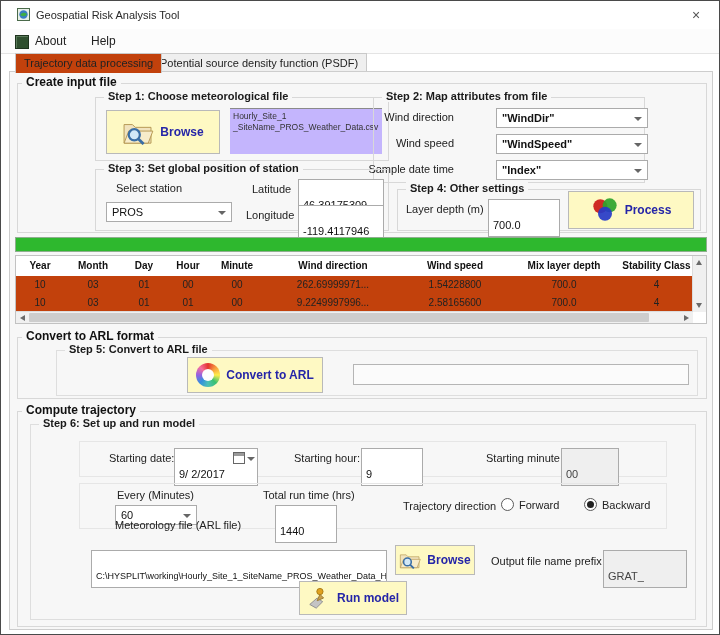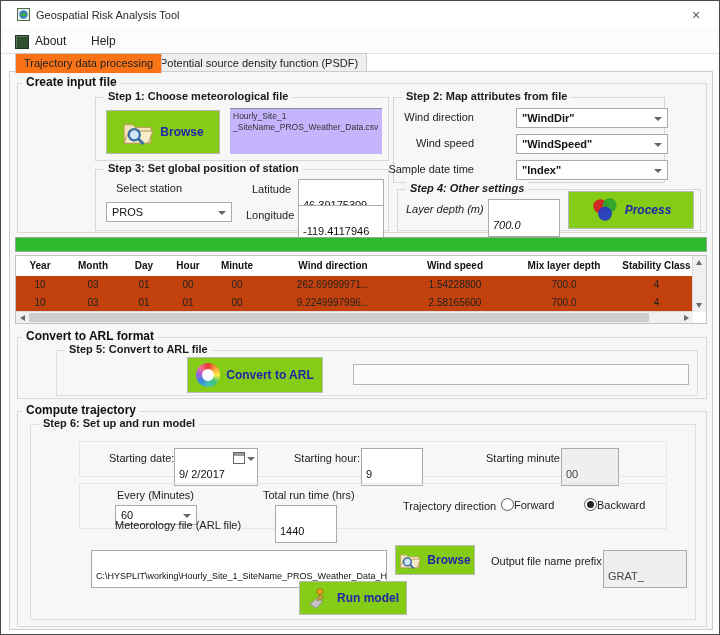--- a/index.html
+++ b/index.html
@@ -11,38 +11,38 @@
   .close-btn{position:absolute;right:14px;top:6px;width:18px;height:16px;text-align:center;font-size:14px;line-height:16px;color:#555;cursor:pointer;}
   
   .menubar{position:absolute;left:0;top:28px;right:0;height:24px;background:#fcfcfc;border-bottom:1px solid #e4e4e4;}
   .menu-item{position:absolute;top:4px;font-size:12px;color:#222;padding:1px 4px;cursor:default;}
   .menu-about{left:30px;}
   .menu-help{left:86px;}
   .about-icon{position:absolute;left:14px;top:6px;width:12px;height:12px;background:#2f4f2f;border:1px solid #1e331e;box-shadow:inset 1px 1px 0 #5a7a5a;}
   
   .tabstrip{position:absolute;left:8px;top:52px;right:8px;height:19px;}
   .tab{position:absolute;top:0;height:18px;line-height:18px;font-size:11px;color:#222;padding:0 8px;border:1px solid #c9c9c9;border-bottom:none;background:#efefef;cursor:pointer;}
-  .tab.active{background:#f97316;height:19px;z-index:2;}
+  .tab.active{background:#c2410c;height:19px;z-index:2;}
   .tab1{left:6px;}
   .tab2{left:142px;}
   .tabpage{position:absolute;left:8px;top:70px;width:704px;height:559px;background:#f7f7f7;border:1px solid #cdcdcd;box-sizing:border-box;}
   
   .group{position:absolute;border:1px solid #d8d8d8;box-sizing:border-box;}
   .group-label{position:absolute;top:-9px;left:4px;background:#f7f7f7;padding:0 4px;font-size:12px;font-weight:bold;color:#111;white-space:nowrap;}
   .step-label{position:absolute;top:-8px;left:8px;background:#f7f7f7;padding:0 4px;font-size:11px;font-weight:bold;color:#1a1a1a;white-space:nowrap;}
   .lbl{position:absolute;font-size:11px;color:#222;white-space:nowrap;}
   
-  .btn{position:absolute;background:#84cc16;border:1px solid #b9b9b9;box-sizing:border-box;display:flex;align-items:center;justify-content:center;gap:6px;cursor:pointer;}
+  .btn{position:absolute;background:#fef9c3;border:1px solid #b9b9b9;box-sizing:border-box;display:flex;align-items:center;justify-content:center;gap:6px;cursor:pointer;}
   .btn .btn-text{font-size:12px;font-weight:bold;color:#2525a8;}
   .tbox{position:absolute;background:#ffffff;border:1px solid #ababab;box-sizing:border-box;font-size:11px;color:#111;padding:18px 4px;line-height:15px;overflow:hidden;white-space:nowrap;}
   .tbox.gray{background:#efefef;color:#444;}
   .combo{position:absolute;background:#ffffff;border:1px solid #ababab;box-sizing:border-box;font-size:11px;color:#111;padding:2px 18px 2px 5px;line-height:15px;cursor:pointer;white-space:nowrap;overflow:hidden;}
   .combo.bold{font-weight:bold;}
   .darr{position:absolute;right:5px;top:8px;width:0;height:0;border-left:4px solid transparent;border-right:4px solid transparent;border-top:4px solid #666;}
-  .radio{position:absolute;display:flex;align-items:center;cursor:pointer;}
+  .radio{position:absolute;display:flex;align-items:center;gap:5px;cursor:pointer;}
   .radio .circ{width:11px;height:11px;border:1px solid #5a5a5a;border-radius:50%;background:#fff;position:relative;}
   .radio.checked .circ::after{content:"";position:absolute;left:2px;top:2px;width:7px;height:7px;border-radius:50%;background:#222;}
   .radio .rlabel{font-size:11px;color:#222;}
   
   .progress-full{position:absolute;left:14px;top:236px;width:692px;height:15px;border:1px solid #8fae8f;background:#2eb82e;box-sizing:border-box;}
   .progress-empty{position:absolute;background:#fbfbfb;border:1px solid #b5b5b5;box-sizing:border-box;}
   
   .gridtable{position:absolute;left:14px;top:254px;width:692px;height:69px;background:#ffffff;border:1px solid #c2c2c2;box-sizing:border-box;}
   .trow{display:grid;grid-template-columns:48px 58px 44px 44px 54px 138px 106px 112px 1fr;width:677px;}
   .trow div{font-size:10px;text-align:center;line-height:19px;overflow:hidden;white-space:nowrap;}
@@ -106,21 +106,21 @@
         <line x1="17.5" y1="21.5" x2="23" y2="27" stroke="#3a6ea5" stroke-width="3"></line>
       </svg>
       <span class="btn-text">Browse</span>
     </div>
     <div class="file-display" style="left:134px;top:10px;width:152px;height:46px;">
       <div>Hourly_Site_1</div>
       <div>_SiteName_PROS_Weather_Data.csv</div>
     </div>
   </div>
 
-  <div class="group" style="left:392px;top:96px;width:272px;height:86px;">
+  <div class="group" style="left:372px;top:96px;width:272px;height:86px;">
     <span class="step-label">Step 2: Map attributes from file</span>
     <span class="lbl" style="right:190px;top:13px;">Wind direction</span>
     <div class="combo bold" style="left:122px;top:10px;width:152px;height:20px;">
       <span>"WindDir"</span><span class="darr"></span>
     </div>
     <span class="lbl" style="right:190px;top:39px;">Wind speed</span>
     <div class="combo bold" style="left:122px;top:36px;width:152px;height:20px;">
       <span>"WindSpeed"</span><span class="darr"></span>
     </div>
     <span class="lbl" style="right:190px;top:65px;">Sample date time</span>
@@ -134,21 +134,21 @@
     <span class="lbl" style="left:20px;top:12px;">Select station</span>
     <div class="combo" style="left:10px;top:32px;width:126px;height:20px;">
       <span>PROS</span><span class="darr"></span>
     </div>
     <span class="lbl" style="left:156px;top:13px;">Latitude</span>
     <div class="tbox" style="left:202px;top:9px;width:86px;height:20px;">46.39175309</div>
     <span class="lbl" style="left:150px;top:39px;">Longitude</span>
     <div class="tbox" style="left:202px;top:35px;width:86px;height:20px;">-119.4117946</div>
   </div>
 
-  <div class="group" style="left:396px;top:188px;width:304px;height:42px;font-style:italic;">
+  <div class="group" style="left:396px;top:188px;width:304px;height:42px;">
     <span class="step-label">Step 4: Other settings</span>
     <span class="lbl" style="left:8px;top:13px;">Layer depth (m)</span>
     <div class="tbox" style="left:90px;top:9px;width:72px;height:20px;">700.0</div>
     <div class="btn" style="left:170px;top:1px;width:126px;height:38px;">
       <svg width="28" height="26" viewBox="0 0 30 26">
         <circle cx="10" cy="9" r="7.5" fill="#cf2b24"></circle>
         <circle cx="20" cy="8" r="7.5" fill="#2ea32e" opacity="0.92"></circle>
         <circle cx="15" cy="17" r="7.5" fill="#2639c9" opacity="0.92"></circle>
       </svg>
       <span class="btn-text">Process</span>

